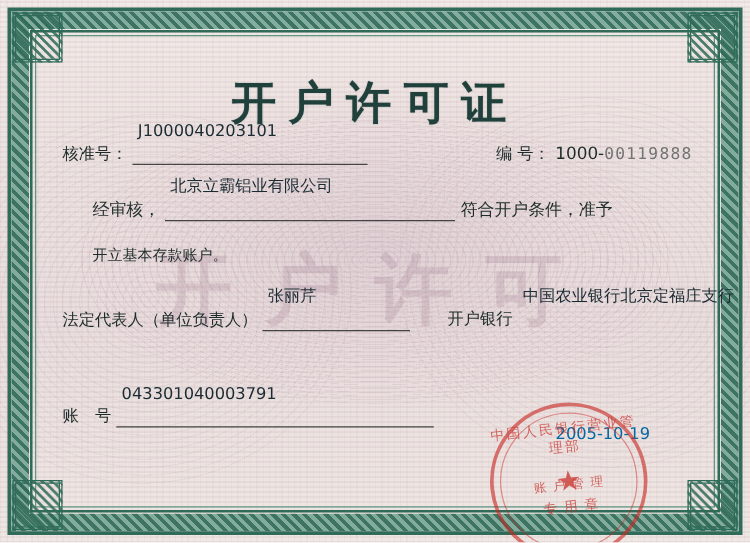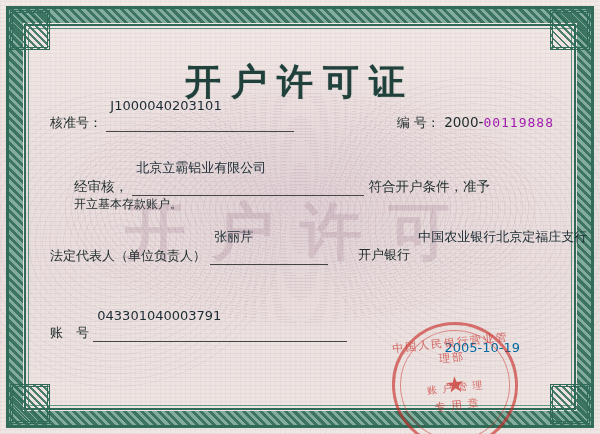--- a/index.html
+++ b/index.html
@@ -178,27 +178,27 @@
     bottom: 18px;
     font-size: 13px;
     color: #1b2b33;
     font-family: "DejaVu Sans", "Liberation Sans", sans-serif;
   }
   .fill.noline { border-bottom: none; }
 
   .row-approval { left: 10px; top: 74px; }
   .row-number   { right: 6px; top: 74px; }
   .num-red {
-    color: #a21caf;
+    color: #737373;
     letter-spacing: 1px;
     font-family: "DejaVu Sans Mono", monospace;
     font-size: 13px;
   }
 
-  .row-body1 { left: 34px; top: 118px; margin-top: 19px; }
+  .row-body1 { left: 34px; top: 118px; }
   .row-body2 { left: 34px; top: 156px; font-size: 12px; }
 
   .row-legal { left: 10px; top: 206px; }
   .row-bank  { left: 318px; top: 206px; }
   .row-acct  { left: 10px; top: 252px; }
 
   .handwrite {
     font-family: "DejaVu Serif", serif;
     color: #2a2a3a;
   }
@@ -298,21 +298,21 @@
 
     <div class="row row-approval">
       <span class="label">核准号：</span>
       <span class="fill" style="width:188px;">
         <span class="val">J1000040203101</span>
       </span>
     </div>
 
     <div class="row row-number">
       <span class="label">编 号：</span>
-      <span>2000-</span><span class="num-red">00119888</span>
+      <span>1000-</span><span class="num-red">00119888</span>
     </div>
 
     <div class="row row-body1">
       <span>经审核，</span>
       <span class="fill" style="width:232px;">
         <span class="val handwrite">北京立霸铝业有限公司</span>
       </span>
       <span>符合开户条件，准予</span>
     </div>
 

